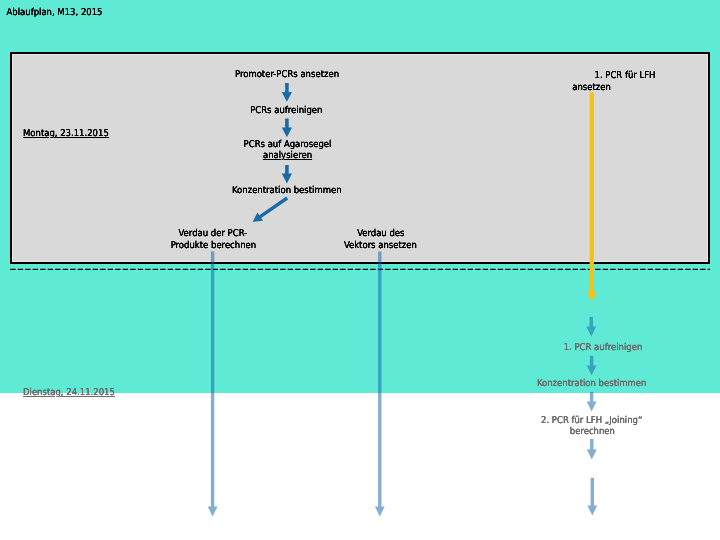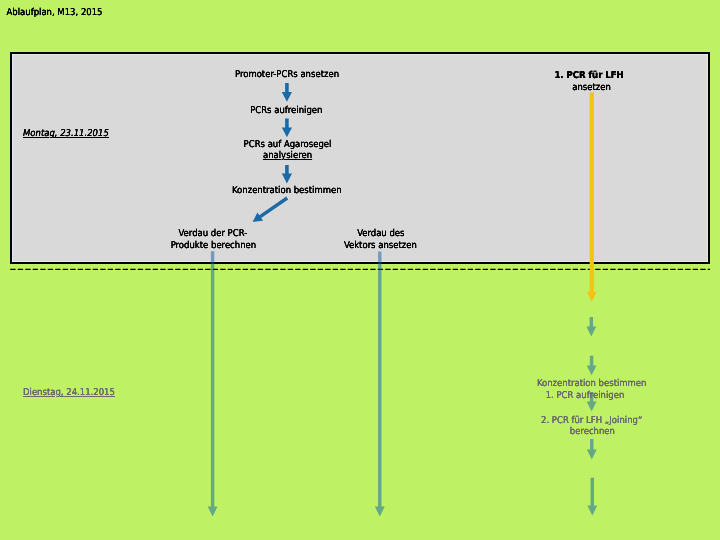--- a/index.html
+++ b/index.html
@@ -1,19 +1,19 @@
 <!DOCTYPE html>
 <html><head>
 <meta charset="utf-8">
 <style>
   html,body{margin:0;padding:0;background:#ffffff;}
   body{width:720px;height:540px;overflow:hidden;
        font-family:"DejaVu Sans",sans-serif;font-stretch:condensed;font-size:9.45px;letter-spacing:0px;color:#000000;
        -webkit-font-smoothing:antialiased;text-rendering:geometricPrecision;}
-  #stage{position:relative;width:720px;height:540px;background:#bef264;transform:translateZ(0);will-change:transform;}
+  #stage{position:relative;width:720px;height:393px;background:#5eead4;transform:translateZ(0);will-change:transform;}
   .lbl{position:absolute;white-space:nowrap;line-height:11.2px;text-align:center;text-shadow:0 0 0.3px currentColor,0 0 0.3px currentColor;}
   .lbl.ctr{transform:translateX(-50%);}
   #panel{position:absolute;box-sizing:border-box;}
   #vec{position:absolute;left:0;top:0;width:720px;height:540px;overflow:visible;}
   .day{text-decoration:underline;text-underline-offset:0.9px;text-decoration-thickness:1.3px;}
   .gray{color:#6b6b6b;}
 </style>
 </head>
 <body>
 
@@ -32,33 +32,33 @@
     <path id="aor" d="M 589.6999999999999 92.6 L 593.9 92.6 L 593.9 291.8 L 596.65 291.8 L 591.8 301.8 L 586.9499999999999 291.8 L 589.6999999999999 291.8 Z" fill="#f5c214"></path>
     <path id="ab0" d="M 589.5999999999999 317 L 593 317 L 593 326.59999999999997 L 596.1999999999999 326.59999999999997 L 591.3 336.4 L 586.4 326.59999999999997 L 589.5999999999999 326.59999999999997 Z" fill="rgba(11,94,168,0.5)"></path>
     <path id="ab1" d="M 589.9 355.8 L 593.3000000000001 355.8 L 593.3000000000001 365.4 L 596.5 365.4 L 591.6 375.2 L 586.7 365.4 L 589.9 365.4 Z" fill="rgba(11,94,168,0.5)"></path>
     <path id="ab2" d="M 589.9 392 L 593.3000000000001 392 L 593.3000000000001 401.59999999999997 L 596.5 401.59999999999997 L 591.6 411.4 L 586.7 401.59999999999997 L 589.9 401.59999999999997 Z" fill="rgba(11,94,168,0.5)"></path>
     <path id="ab3" d="M 590.0999999999999 439 L 593.5 439 L 593.5 449.59999999999997 L 596.6999999999999 449.59999999999997 L 591.8 459.4 L 586.9 449.59999999999997 L 590.0999999999999 449.59999999999997 Z" fill="rgba(11,94,168,0.5)"></path>
     <path id="ab4" d="M 590.5999999999999 477.8 L 594 477.8 L 594 505.59999999999997 L 597.1999999999999 505.59999999999997 L 592.3 515.4 L 587.4 505.59999999999997 L 590.5999999999999 505.59999999999997 Z" fill="rgba(11,94,168,0.5)"></path>
   </svg>
 
   <div class="lbl" style="left:6.5px;top:7.30px;">Ablaufplan, M13, 2015</div>
 
-  <div class="lbl day" style="left:23px;top:128.10px;font-style:italic;">Montag, 23.11.2015</div>
+  <div class="lbl day" style="left:23px;top:128.10px;">Montag, 23.11.2015</div>
   <div class="lbl day" style="left:23px;top:386.90px;color:#6b6b6b;text-align:right;">Dienstag, 24.11.2015</div>
 
   <div class="lbl ctr" style="left:287.0px;top:69.30px;">Promoter-PCRs ansetzen</div>
   <div class="lbl ctr" style="left:286.3px;top:104.50px;">PCRs aufreinigen</div>
   <div class="lbl ctr" style="left:287.5px;top:138.90px;">PCRs auf Agarosegel</div>
   <div class="lbl ctr" style="left:287.5px;top:150.10px;text-decoration:underline;">analysieren</div>
   <div class="lbl ctr" style="left:286.8px;top:185.30px;">Konzentration bestimmen</div>
   <div class="lbl ctr" style="left:212.9px;top:228.30px;">Verdau der PCR-</div>
   <div class="lbl ctr" style="left:213.4px;top:239.50px;">Produkte berechnen</div>
   <div class="lbl ctr" style="left:380.8px;top:228.30px;">Verdau des</div>
   <div class="lbl ctr" style="left:380.4px;top:239.50px;">Vektors ansetzen</div>
 
-  <div class="lbl ctr" style="left:589px;top:69.90px;font-weight:bold;">1. PCR für LFH</div>
+  <div class="lbl ctr" style="left:625px;top:69.90px;">1. PCR für LFH</div>
   <div class="lbl ctr" style="left:591.6px;top:82.30px;">ansetzen</div>
 
-  <div class="lbl ctr gray" style="left:585px;top:342.30px;margin-top:48px;">1. PCR aufreinigen</div>
+  <div class="lbl ctr gray" style="left:603px;top:342.30px;">1. PCR aufreinigen</div>
   <div class="lbl ctr gray" style="left:591.7px;top:377.50px;">Konzentration bestimmen</div>
   <div class="lbl ctr gray" style="left:591.7px;top:414.50px;">2. PCR für LFH „Joining“</div>
   <div class="lbl ctr gray" style="left:592.4px;top:425.70px;">berechnen</div>
 </div>
 
 </body></html>

